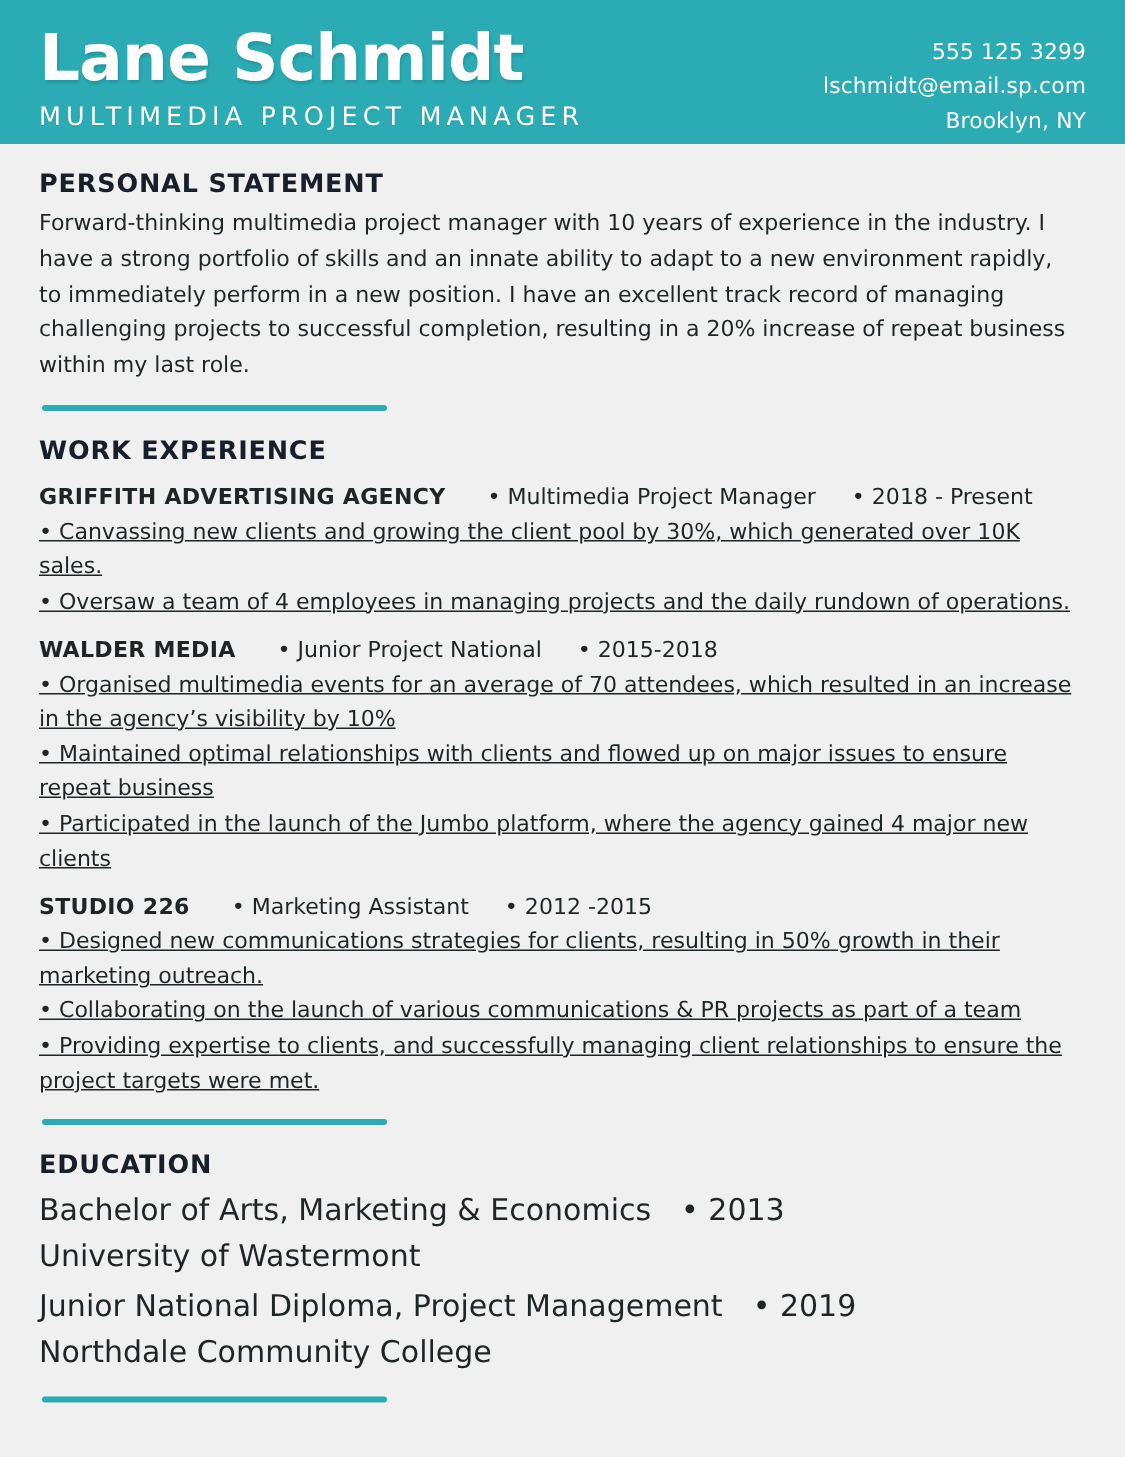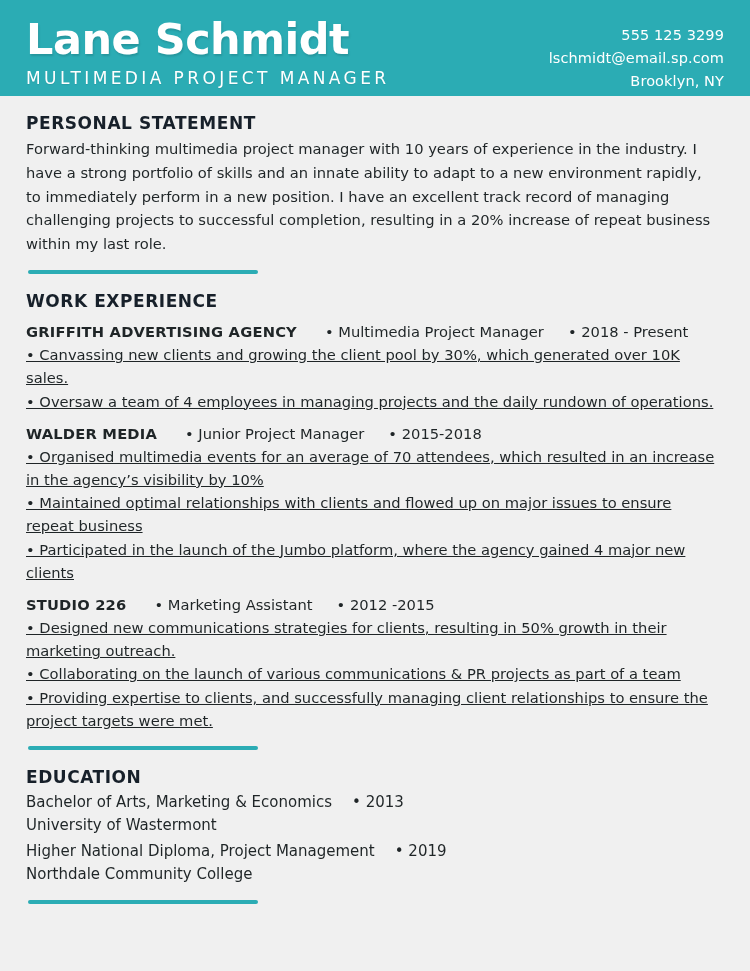--- a/index.html
+++ b/index.html
@@ -102,21 +102,21 @@
   .bullet {
     font-size: 14.7px;
     line-height: 1.58;
     color: #1f2527;
     max-width: 690px;
   }
 
   
   .edu-block { margin-top: 2px; }
   .edu-line {
-    font-size: 15px;
+    font-size: 20px;
     line-height: 1.55;
     color: #1f2527;
   }
   .edu-degree-date { margin-left: 20px; }
 </style>
 </head>
 <body>
 
 <div class="header">
   <div class="header-left">
@@ -146,21 +146,21 @@
         <span class="job-company">GRIFFITH ADVERTISING AGENCY</span><span class="job-role">• Multimedia Project Manager</span><span class="job-dates">• 2018 - Present</span>
       </div>
       <div class="bullets">
         <div class="bullet">• Canvassing new clients and growing the client pool by 30%, which generated over 10K sales.</div>
         <div class="bullet">• Oversaw a team of 4 employees in managing projects and the daily rundown of operations.</div>
       </div>
     </div>
 
     <div class="job">
       <div class="job-head">
-        <span class="job-company">WALDER MEDIA</span><span class="job-role">• Junior Project Manager</span><span class="job-dates">• 2015-2018</span>
+        <span class="job-company">WALDER MEDIA</span><span class="job-role">• Junior Project National</span><span class="job-dates">• 2015-2018</span>
       </div>
       <div class="bullets">
         <div class="bullet">• Organised multimedia events for an average of 70 attendees, which resulted in an increase in the agency’s visibility by 10%</div>
         <div class="bullet">• Maintained optimal relationships with clients and flowed up on major issues to ensure repeat business</div>
         <div class="bullet">• Participated in the launch of the Jumbo platform, where the agency gained 4 major new clients</div>
       </div>
     </div>
 
     <div class="job">
       <div class="job-head">
@@ -181,21 +181,21 @@
 
     <div class="edu-block">
       <div class="edu-line">
         <span>Bachelor of Arts, Marketing &amp; Economics</span><span class="edu-degree-date">• 2013</span>
       </div>
       <div class="edu-line">University of Wastermont</div>
     </div>
 
     <div class="edu-block">
       <div class="edu-line">
-        <span>Higher National Diploma, Project Management</span><span class="edu-degree-date">• 2019</span>
+        <span>Junior National Diploma, Project Management</span><span class="edu-degree-date">• 2019</span>
       </div>
       <div class="edu-line">Northdale Community College</div>
     </div>
 
     <div class="divider"></div>
   </div>
 
   <div class="section">
     
     

